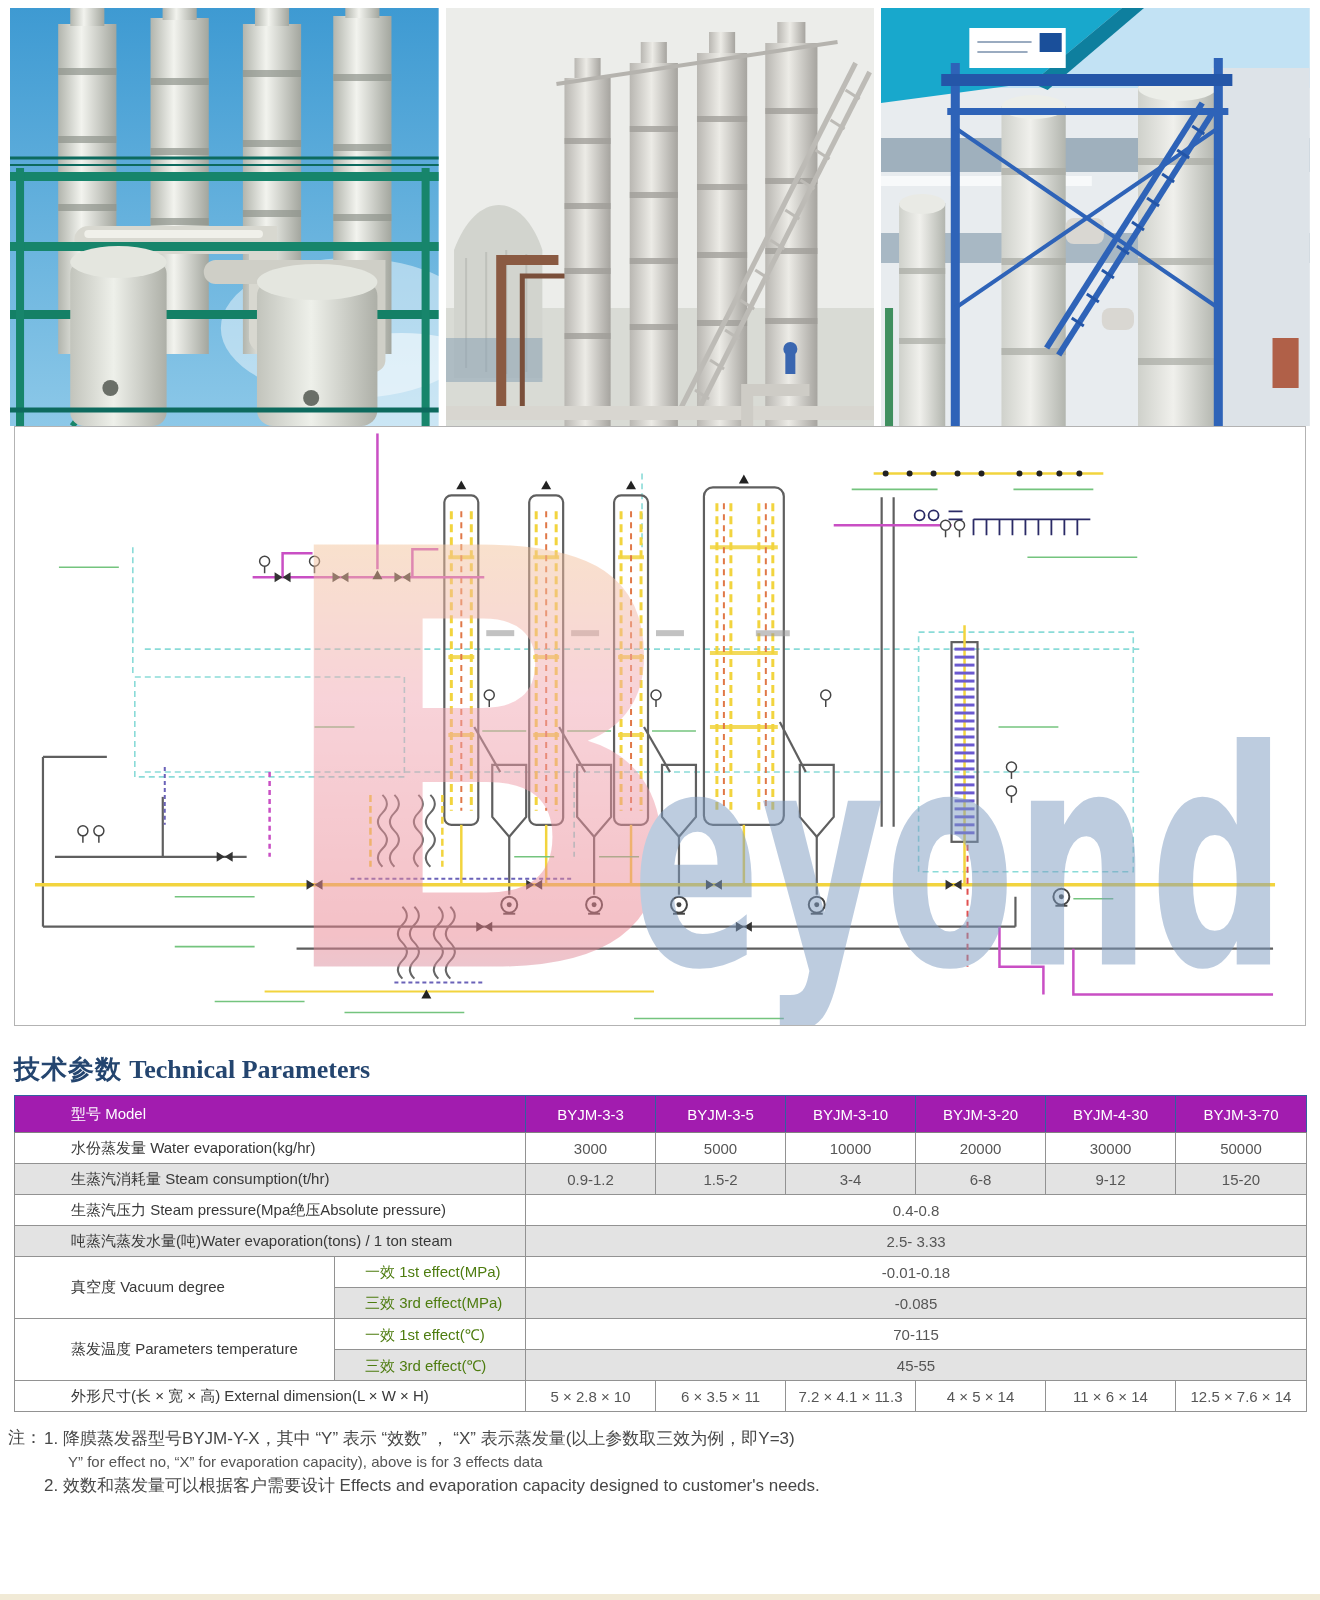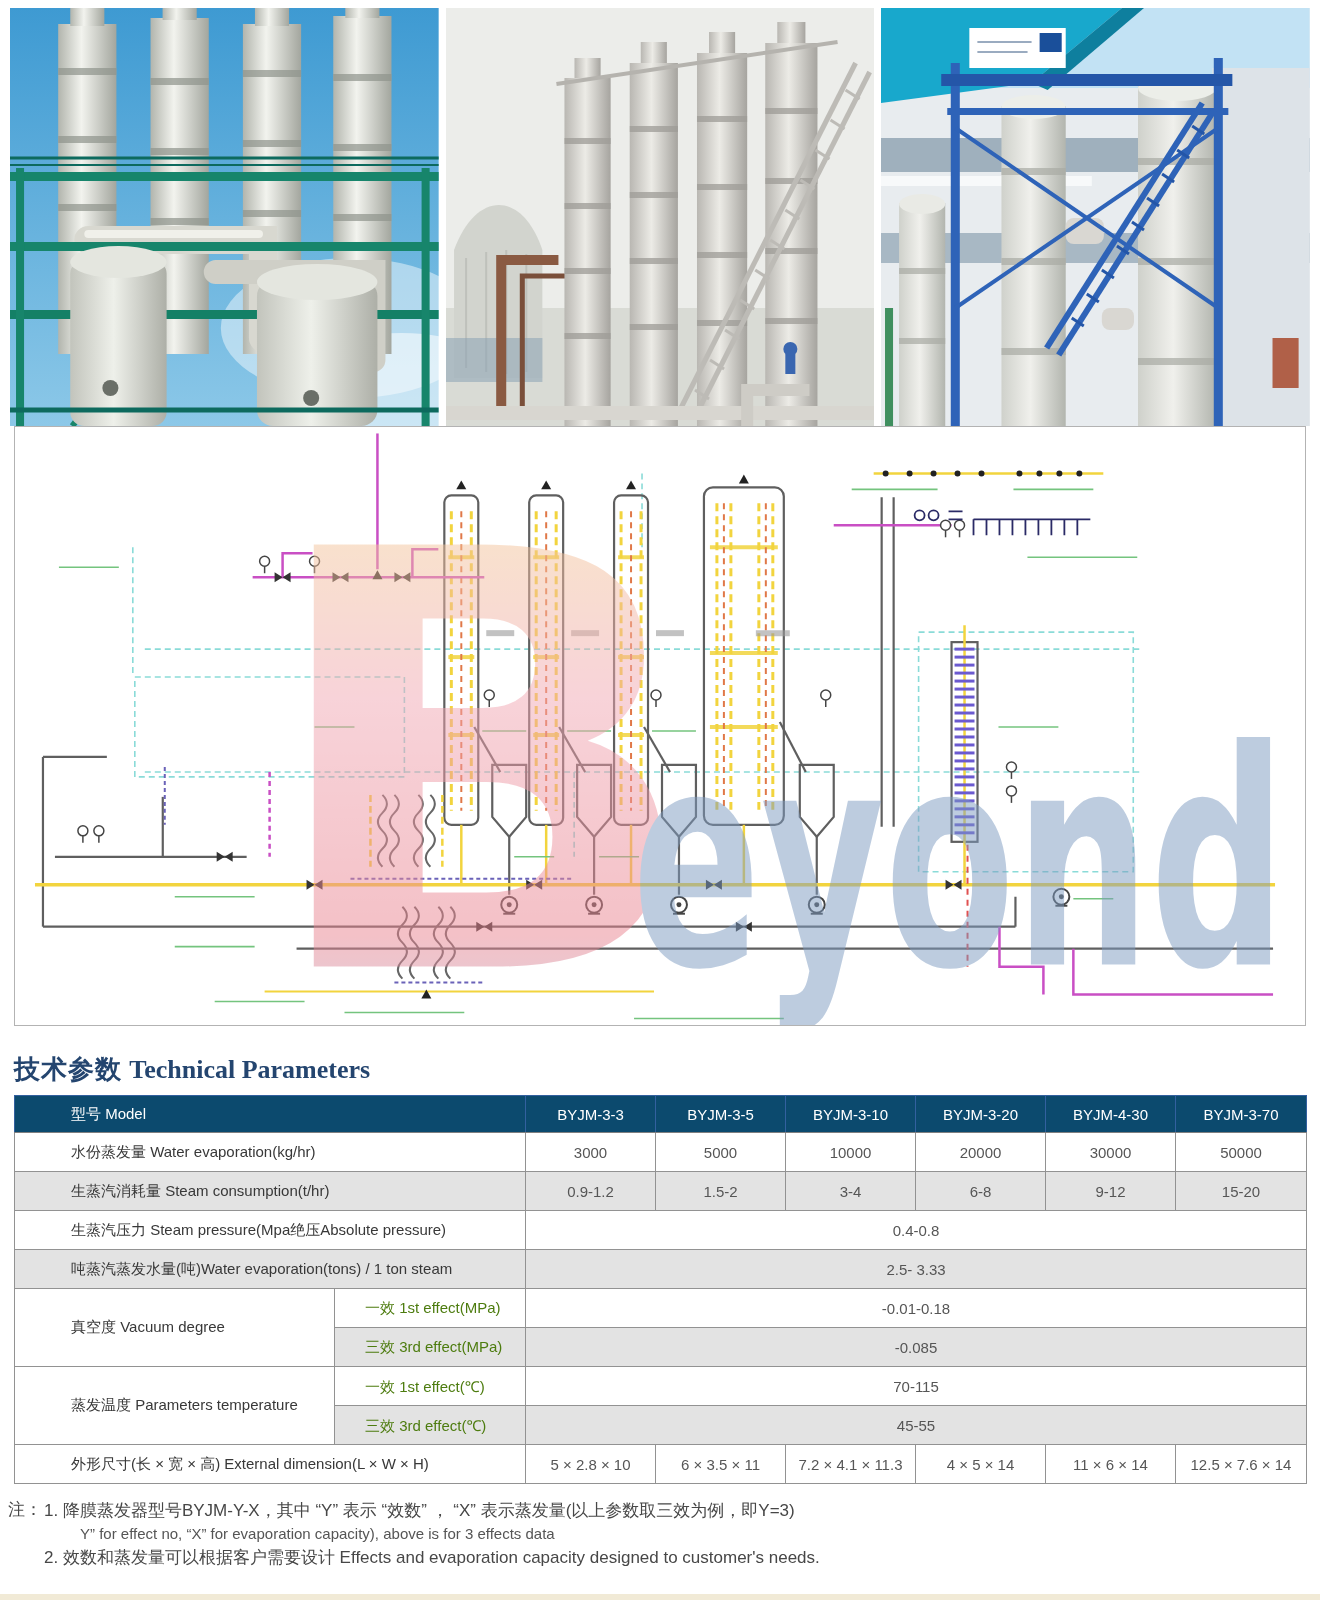--- a/index.html
+++ b/index.html
@@ -30,38 +30,38 @@
   .diagram-box {
     margin: 0 14px;
     border: 1px solid #b3b3b3;
     background: #fff;
     height: 600px;
   }
   .diagram-box svg { display:block; width:100%; height:598px; }
 
   
   .params { margin: 6px 14px 0 14px; border-collapse: collapse; width: 1292px; table-layout: fixed; }
-  .params th, .params td { border: 1px solid #929292; font-size: 15px; height: 39px; padding: 2px 6px; color:#4a4a4a; }
+  .params th, .params td { border: 1px solid #929292; font-size: 15px; height: 31px; padding: 2px 6px; color:#4a4a4a; }
   .params thead th {
-    background: #0c4a6e; color: #fff; font-weight: normal;
+    background: #a21caf; color: #fff; font-weight: normal;
     border: 1px solid #33609f; border-bottom-color:#808080; height: 37px;
   }
   .params thead th.lbl { text-align: left; padding-left: 56px; }
   .params td.lbl { text-align: left; padding-left: 56px; color:#383838; }
   .params td.sub { text-align: left; padding-left: 30px; color:#4d7c0f; }
   .params td.val { text-align: center; color: #565656; }
   .params tr.alt td { background: #e3e3e3; }
   .params tr td { background:#fff; }
 
   
   .notes { margin: 14px 0 0 8px; color: #474747; display: flex; }
   .notes .prefix { font-size: 17px; width: 36px; flex: 0 0 36px; }
   .notes .body { font-size: 17px; }
   .notes .line-zh { line-height: 25px; }
-  .notes .line-en { font-size: 15px; line-height: 22px; margin-left: 36px; color:#555; }
+  .notes .line-en { font-size: 15px; line-height: 22px; margin-left: 24px; color:#555; }
   .edge-strip { position:absolute; left:0; bottom:0; width:100%; height:6px; background:#f1ead6; }
 </style>
 </head>
 <body>
 
 <div class="page">
 
   <div class="photos">
 
     <svg viewBox="0 0 427 418" preserveAspectRatio="none">

